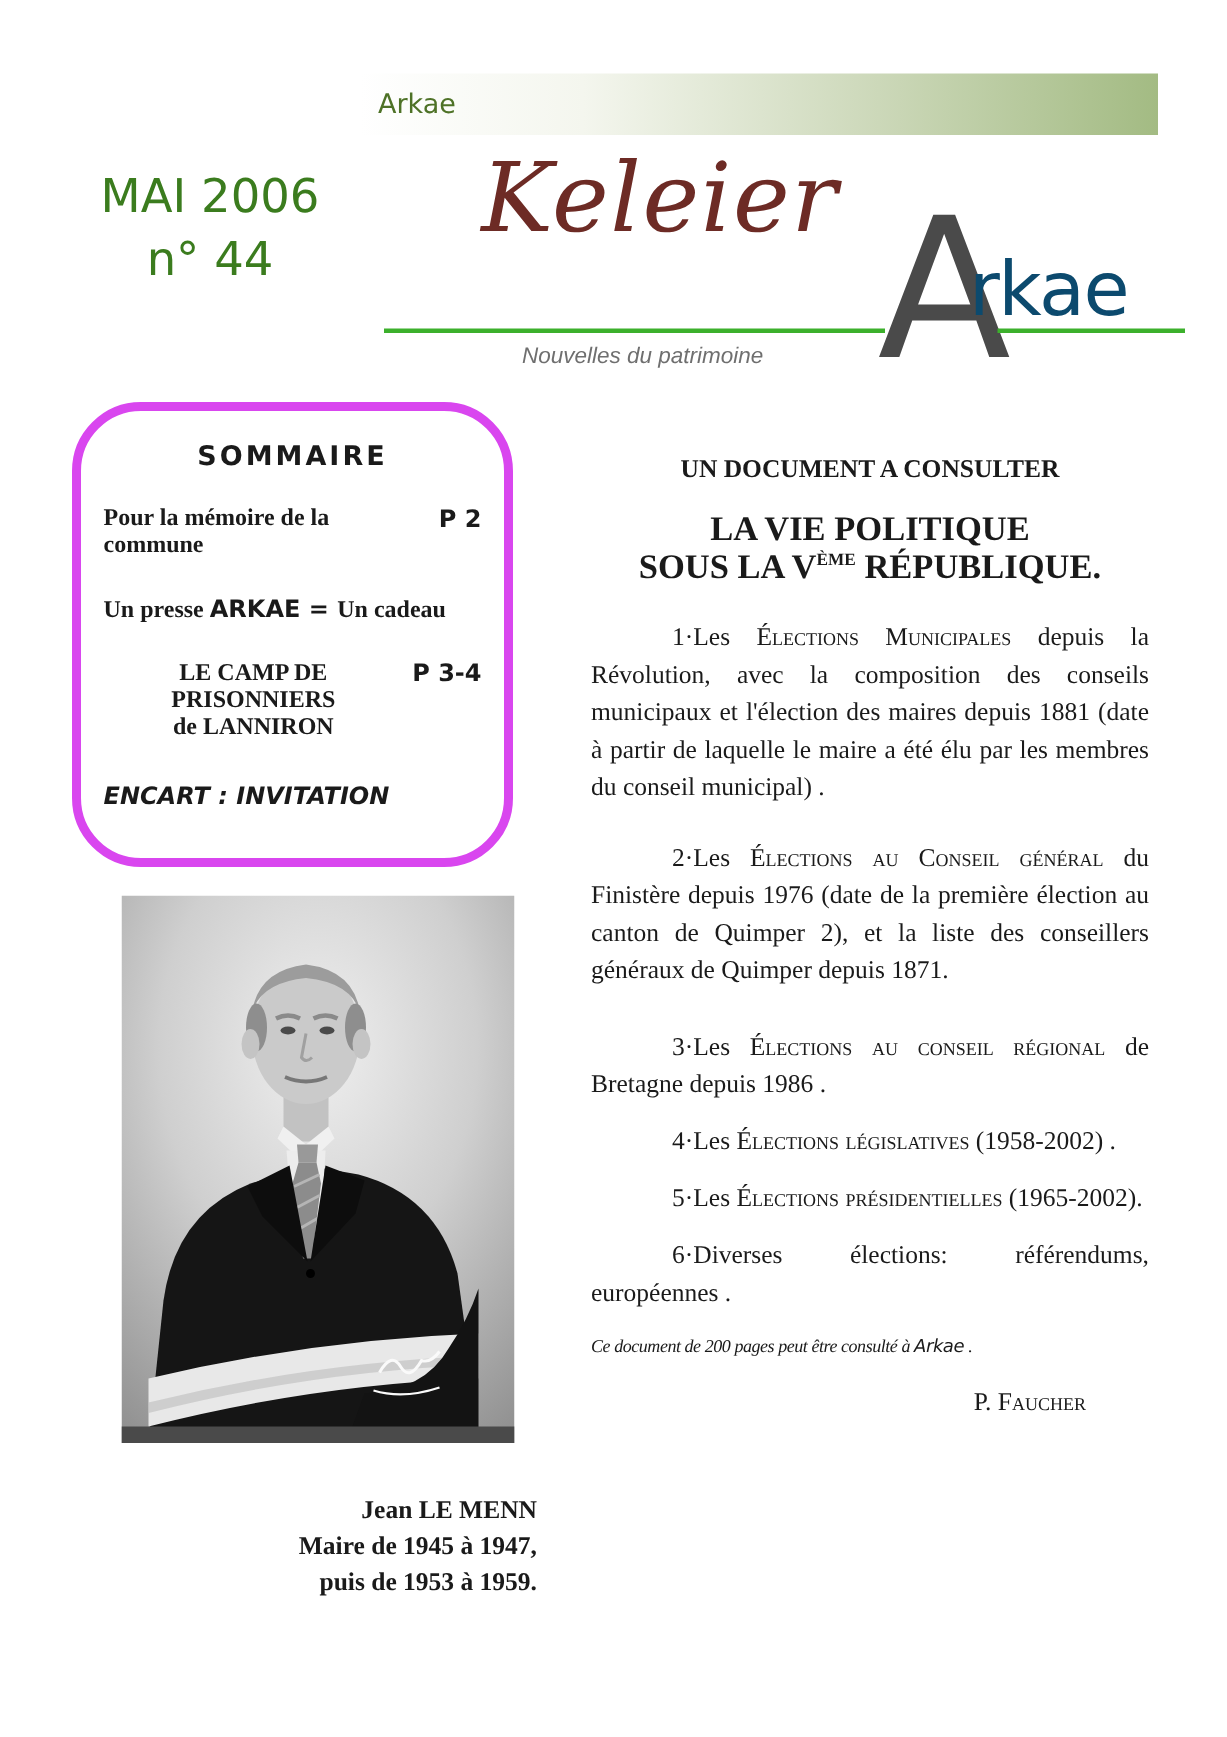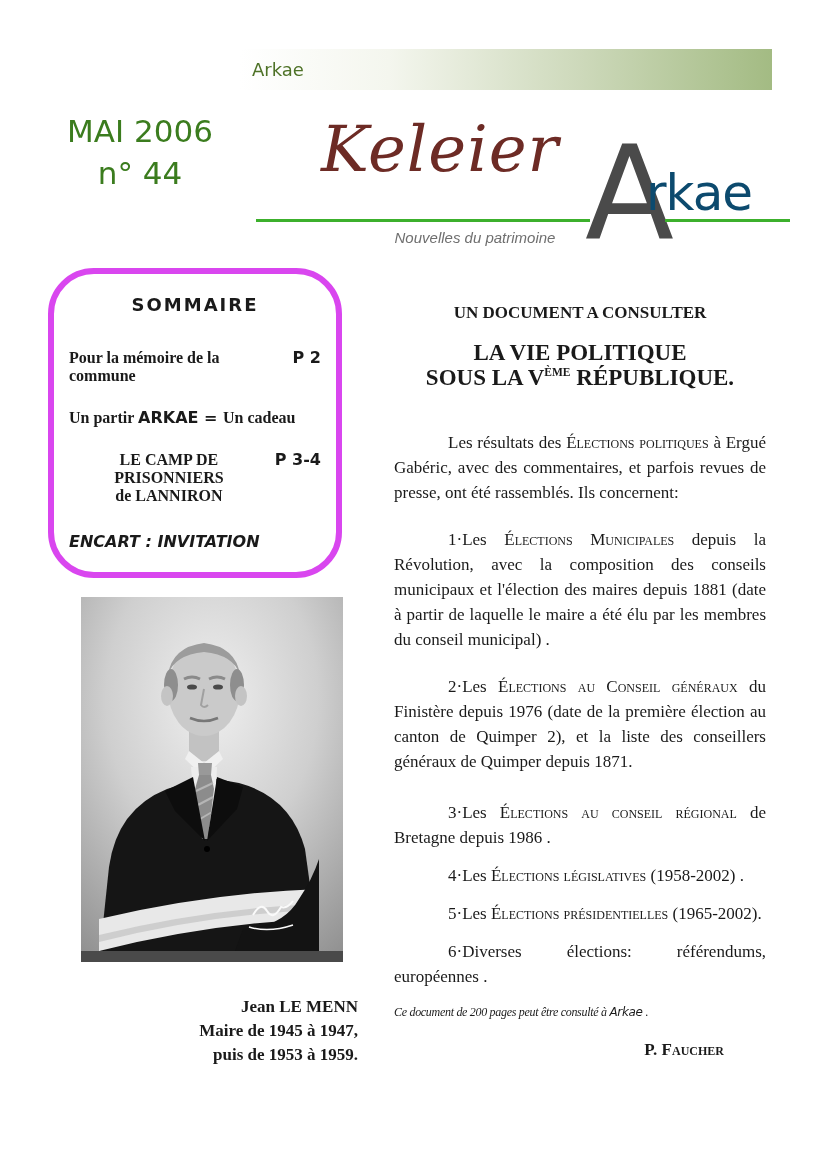--- a/index.html
+++ b/index.html
@@ -7,43 +7,43 @@
         font-family:"Liberation Serif",serif;color:#1a1a1a;}
 
   
   .band{position:absolute;left:240px;top:49px;width:532px;height:41px;
         background:linear-gradient(90deg,#ffffff 0%,#f4f6ee 28%,#ccd8b9 65%,#a3bb83 100%);}
   .band-label{padding:10px 0 0 12px;font-family:"DejaVu Sans",sans-serif;font-size:18px;color:#4e7227;}
 
   .issue{position:absolute;left:60px;top:110px;width:160px;text-align:center;
          font-family:"DejaVu Sans",sans-serif;font-size:31px;line-height:42px;color:#3b7c1e;}
 
-  .keleier{position:absolute;left:300px;top:104px;width:280px;text-align:center;
+  .keleier{position:absolute;left:300px;top:88px;width:280px;text-align:center;
            font-family:"DejaVu Serif",serif;font-style:italic;font-size:64px;line-height:90px;
            color:#6d2b25;letter-spacing:1px;}
 
   .gline1{position:absolute;left:256px;top:219px;width:334px;height:3px;background:#3cb02c;}
   .gline2{position:absolute;left:665px;top:219px;width:125px;height:3px;background:#3cb02c;}
 
-  .sub{position:absolute;left:370px;top:229px;width:210px;text-align:center;
+  .sub{position:absolute;left:348px;top:229px;width:210px;text-align:left;
        font-family:"Liberation Sans",sans-serif;font-style:italic;font-size:15px;color:#6f6f6f;}
 
   .logo-a{position:absolute;left:585px;top:128px;font-family:"DejaVu Sans",sans-serif;
           font-size:130px;line-height:130px;color:#4a4a4a;}
   .logo-rest{position:absolute;left:646px;top:168px;font-family:"DejaVu Sans",sans-serif;
              font-size:50px;line-height:50px;color:#0c4a6e;letter-spacing:-1px;}
 
   
   .sommaire{position:absolute;left:48px;top:268px;width:294px;height:310px;box-sizing:border-box;
             border:6px solid #d946ef;border-radius:46px;background:#ffffff;padding:20px 15px 0 15px;}
   .sommaire-title{text-align:center;font-family:"DejaVu Sans",sans-serif;font-weight:bold;
                   font-size:18px;letter-spacing:2px;}
   .som-row{display:flex;justify-content:space-between;gap:6px;
            font-family:"Liberation Serif",serif;font-weight:bold;font-size:16px;line-height:18px;}
-  .som-row1{margin-top:34px;}
+  .som-row1{margin-top:22px;}
   .som-row2{margin-top:24px;}
   .som-row3{margin-top:24px;}
   .som-row3 .som-label{flex:1;text-align:center;}
   .som-row4{margin-top:28px;}
   .som-page{font-family:"DejaVu Sans",sans-serif;font-weight:bold;font-size:16px;white-space:nowrap;}
 
   
   .photo{position:absolute;left:81px;top:597px;width:262px;height:365px;}
   .photo svg{display:block;}
   .caption{position:absolute;left:66px;top:995px;width:292px;text-align:right;
@@ -52,21 +52,21 @@
   
   .article{position:absolute;left:394px;top:303px;width:372px;font-size:17px;}
   .kicker{text-align:center;font-weight:bold;font-size:17px;margin:0;}
   .title{text-align:center;font-weight:bold;font-size:23px;line-height:25px;margin:17px 0 0 0;}
   .para{text-align:justify;text-indent:54px;line-height:25px;margin:0;}
   .p-intro{margin-top:40px;}
   .p-item{margin-top:22px;}
   .p-item3{margin-top:26px;}
   .p-single{margin-top:13px;}
   .p-closing{margin-top:11px;text-indent:0;font-size:12px;letter-spacing:-0.3px;white-space:nowrap;font-style:italic;}
-  .signature{margin-top:15px;text-align:right;padding-right:42px;font-size:17px;font-weight:bold;}
+  .signature{margin-top:15px;text-align:right;padding-right:42px;font-size:17px;}
 
   
   .sc{font-variant:small-caps;}
   .sup{vertical-align:super;font-size:0.5em;line-height:0;}
   .comic{font-family:"DejaVu Sans",sans-serif;}
   .b{font-weight:bold;}
   .it{font-style:italic;}
 </style>
 </head>
 <body>
@@ -92,21 +92,21 @@
 
   <div class="sommaire">
     <div class="sommaire-title">SOMMAIRE</div>
 
     <div class="som-row som-row1">
       <span class="som-label"><span>Pour la mémoire de la commune</span></span>
       <span class="som-page">P 2</span>
     </div>
 
     <div class="som-row som-row2">
-      <span class="som-label"><span>Un partir </span><span class="comic b">ARKAE = </span><span> Un cadeau</span></span>
+      <span class="som-label"><span>Un presse </span><span class="comic b">ARKAE = </span><span> Un cadeau</span></span>
     </div>
 
     <div class="som-row som-row3">
       <span class="som-label">
         <span>LE CAMP DE PRISONNIERS</span><br>
         <span>de LANNIRON</span>
       </span>
       <span class="som-page">P 3-4</span>
     </div>
 
@@ -178,23 +178,22 @@
   </div>
 
   <div class="article">
     <p class="kicker">UN DOCUMENT A CONSULTER</p>
 
     <div class="title">
       <div>LA VIE POLITIQUE</div>
       <div><span>SOUS LA V</span><span class="sup">ÈME</span><span> RÉPUBLIQUE.</span></div>
     </div>
 
-    <p class="para p-intro"><span>Les résultats des </span><span class="sc">Élections politiques</span><span> à Ergué Gabéric, avec des commentaires, et parfois revues de presse, ont été rassemblés. Ils concernent:</span></p>
     <p class="para p-item"><span>1·Les </span><span class="sc">Élections Municipales</span><span> depuis la Révolution, avec la composition des conseils municipaux et l'élection des maires depuis 1881 (date à partir de laquelle le maire a été élu par les membres du conseil municipal) .</span></p>
-    <p class="para p-item"><span>2·Les </span><span class="sc">Élections au Conseil généraux</span><span> du Finistère depuis 1976 (date de la première élection au canton de Quimper 2), et la liste des conseillers généraux de Quimper depuis 1871.</span></p>
+    <p class="para p-item"><span>2·Les </span><span class="sc">Élections au Conseil général</span><span> du Finistère depuis 1976 (date de la première élection au canton de Quimper 2), et la liste des conseillers généraux de Quimper depuis 1871.</span></p>
     <p class="para p-item p-item3"><span>3·Les </span><span class="sc">Élections au conseil régional</span><span> de Bretagne depuis 1986 .</span></p>
     <p class="para p-single"><span>4·Les </span><span class="sc">Élections législatives</span><span> (1958-2002) .</span></p>
     <p class="para p-single"><span>5·Les </span><span class="sc">Élections présidentielles</span><span> (1965-2002).</span></p>
     <p class="para p-single"><span>6·Diverses élections: référendums, européennes .</span></p>
     <p class="para p-closing"><span>Ce document de 200 pages peut être consulté à </span><span class="comic">Arkae</span><span> .</span></p>
     <p class="signature"><span class="sc">P. Faucher</span></p>
   </div>
 
 </div>
 

